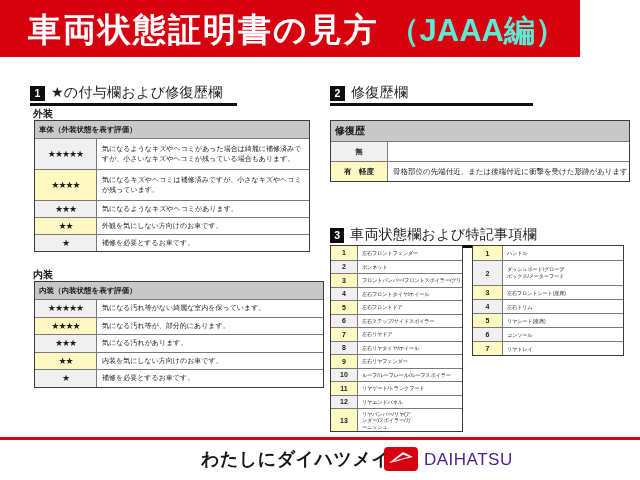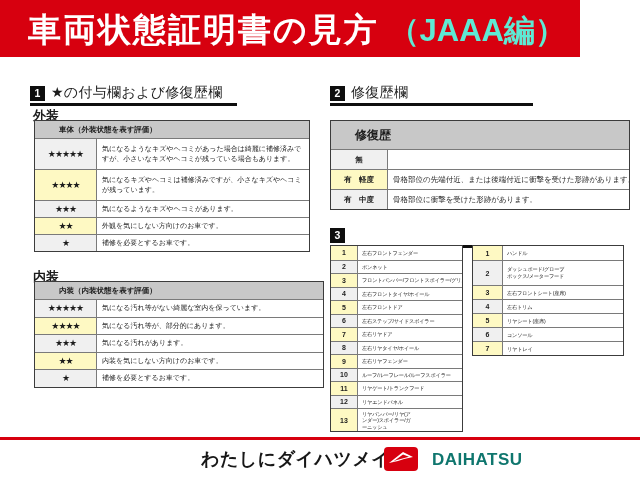--- a/index.html
+++ b/index.html
@@ -16,58 +16,58 @@
   .subtitle { position:absolute; left:8px; top:61px; font-size:12.5px; font-weight:600; letter-spacing:0.5px; }
 
   
   .sechdr { position:absolute; }
   .sechdr .row { display:flex; align-items:center; gap:6px; height:16px; }
   .sechdr .numbox { width:15px; height:15px; background:#0e0e0e; color:#ffffff; font-size:10.5px; font-weight:800;
                     display:flex; align-items:center; justify-content:center; }
   .sechdr .stitle { font-size:14px; font-weight:400; letter-spacing:0.3px; white-space:nowrap; }
   .sechdr .uline { height:2.5px; background:#0e0e0e; margin-top:2px; }
 
-  .blklabel { position:absolute; font-size:13px; font-weight:800; }
+  .blklabel { position:absolute; font-size:10px; font-weight:800; }
 
   
   .tbl { position:absolute; background:#ffffff; border:1.5px solid #3c3c3c; }
-  .thead { background:#c8c8c8; font-weight:700; display:flex; align-items:center; padding-left:24px; }
+  .thead { background:#c8c8c8; font-weight:700; display:flex; align-items:center; padding-left:4px; }
   .trow { display:flex; border-top:1px solid #7a7a7a; }
   .lcell { border-right:1px solid #7a7a7a; display:flex; align-items:center; justify-content:center; flex:none; }
   .dcell { flex:1; display:flex; align-items:center; padding:1px 5px; overflow:hidden; }
   .altA { background:#f0f0f0; }
   .altB { background:#fef9c3; }
 
   
   .stars-tbl .thead { height:17px; font-size:7.5px; }
   .stars-tbl .lcell { width:62px; font-size:9px; letter-spacing:-1px; font-weight:700; }
   .stars-tbl .dcell { font-size:7px; line-height:1.45; }
   .h31 { height:31px; } .h17 { height:17px; } .h175 { height:17.5px; } .h20 { height:20px; }
 
   
-  .repair-tbl .thead { height:28px; font-size:12px; }
+  .repair-tbl .thead { height:20px; font-size:10px; }
   .repair-tbl .lcell { width:57px; font-size:7.5px; font-weight:700; }
   .repair-tbl .dcell { font-size:7.5px; white-space:nowrap; }
 
   
   .parts-tbl .lcell { font-size:7px; font-weight:700; }
   .parts-tbl .dcell { padding:0 4px; }
   .pl .lcell { width:27px; }
   .pr .lcell { width:30px; }
   .h135 { height:13.5px; } .h14 { height:14px; } .h23 { height:23px; } .h25 { height:25px; }
   .sc  { display:inline-block; font-size:10px; letter-spacing:-0.4px; transform:scale(0.52);
          transform-origin:0 50%; white-space:nowrap; }
   .scw { display:inline-block; font-size:10px; letter-spacing:-0.4px; transform:scale(0.52);
          transform-origin:0 50%; white-space:normal; width:192%; line-height:1.3; }
 
   
   .redline { position:absolute; left:0; top:437px; width:640px; height:3px; background:#d7000f; }
   .tagline { position:absolute; left:201px; top:447px; font-size:18px; font-weight:900; letter-spacing:0.5px; color:#171717; }
   .emblem { position:absolute; left:384px; top:447px; }
-  .wordmark { position:absolute; left:424px; top:450px; font-size:17px; font-weight:700; letter-spacing:0.5px; color:#0f766e;margin-left:8px; }
+  .wordmark { position:absolute; left:424px; top:450px; font-size:17px; font-weight:400; letter-spacing:0.5px; color:#4c1d95; }
 </style>
 </head>
 <body>
 
 <div id="page">
 
   <div class="banner">
     <span class="ttl">車両状態証明書の見方</span>
     <span class="ed">（JAAA編）</span>
   </div>
@@ -141,29 +141,26 @@
 
   <div class="tbl repair-tbl" style="left:330px; top:120px; width:300px;">
     <div class="thead">修復歴</div>
     <div class="trow h20">
       <div class="lcell altA">無</div>
     </div>
     <div class="trow h20">
       <div class="lcell altB">有　軽度</div>
       <div class="dcell">骨格部位の先端付近、または後端付近に衝撃を受けた形跡があります。</div>
     </div>
-    <div class="trow h20">
-      <div class="lcell altA">有　中度</div>
-      <div class="dcell">骨格部位に衝撃を受けた形跡があります。</div>
-    </div>
   </div>
 
   <div class="sechdr" style="left:330px; top:227px; width:207px;">
     <div class="row">
       <span class="numbox">3</span>
+      <span class="stitle">車両状態欄および特記事項欄</span>
     </div>
     <div class="uline"></div>
   </div>
 
   <div class="tbl parts-tbl pl" style="left:330px; top:245px; width:133px;">
     <div class="trow h135" style="border-top:none;">
       <div class="lcell altB">1</div>
       <div class="dcell">
           <span class="sc">左右フロントフェンダー</span>
         </div>

